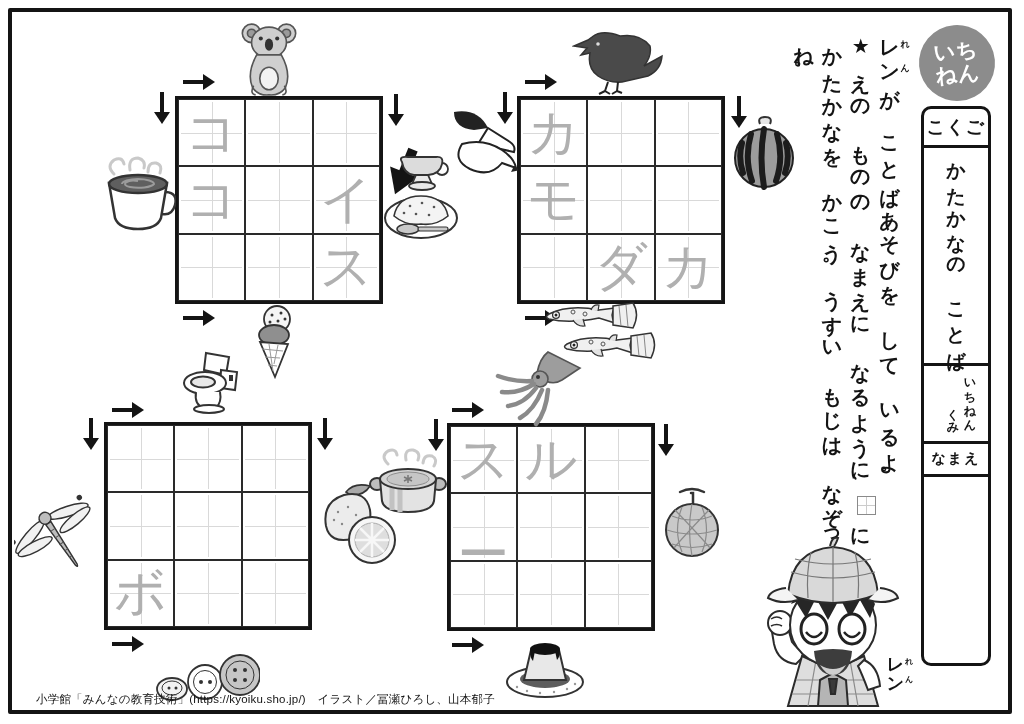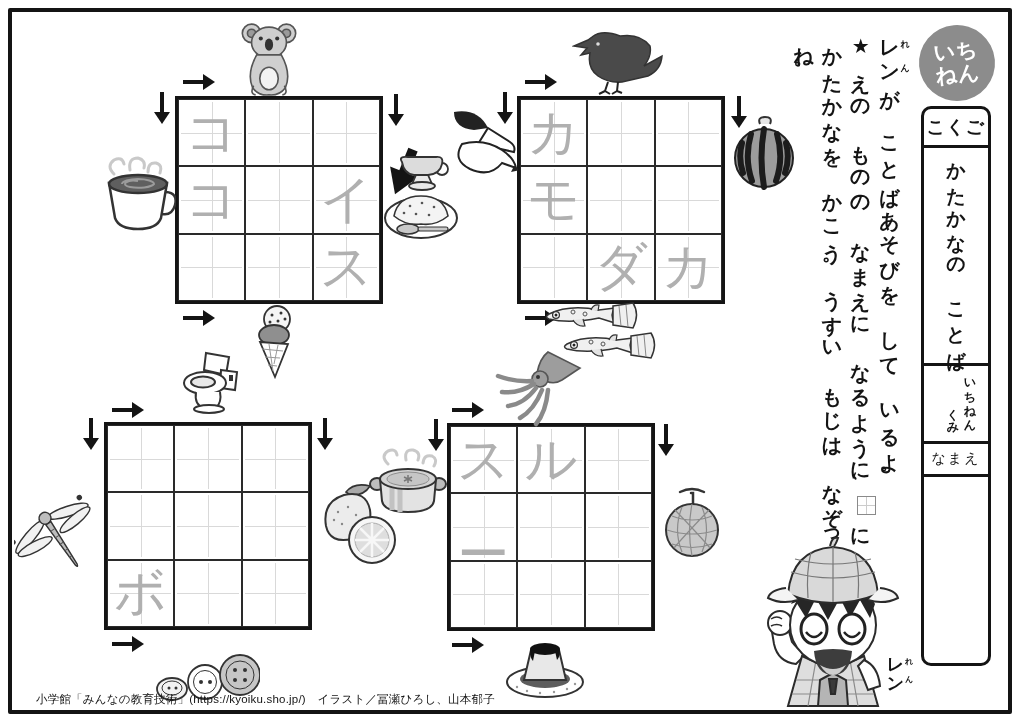--- a/index.html
+++ b/index.html
@@ -29,21 +29,21 @@
     border-radius:10px;box-sizing:border-box;display:flex;flex-direction:column;background:#fff;}
   .side-subject{height:36px;border-bottom:3px solid #141414;display:flex;align-items:center;
     justify-content:center;font-weight:bold;font-size:18px;letter-spacing:1px;}
   .side-title{height:215px;border-bottom:3px solid #141414;display:flex;align-items:center;
     justify-content:center;writing-mode:vertical-rl;text-orientation:upright;
     font-weight:bold;font-size:19px;letter-spacing:2px;}
   .side-grade{height:78px;border-bottom:3px solid #141414;writing-mode:vertical-rl;
     text-orientation:upright;font-weight:bold;font-size:12px;padding:4px 10px;box-sizing:border-box;}
   .side-grade .cls{padding-top:30px;margin-left:6px;display:block;}
   .side-name{height:30px;border-bottom:3px solid #141414;display:flex;align-items:center;
-    justify-content:center;font-weight:normal;font-size:14px;letter-spacing:2px;}
+    justify-content:center;font-weight:bold;font-size:14px;letter-spacing:2px;}
   .side-blank{flex:1;}
   
   .grid{width:208px;height:208px;border:3px solid #141414;box-sizing:border-box;
     display:grid;grid-template-columns:repeat(3,1fr);grid-template-rows:repeat(3,1fr);background:#fff;}
   .cell{border:1px solid #2a2a2a;position:relative;}
   .cell::before{content:'';position:absolute;left:2px;right:2px;top:50%;border-top:1px solid #d9d9d9;}
   .cell::after{content:'';position:absolute;top:2px;bottom:2px;left:50%;border-left:1px solid #d9d9d9;}
   .trace{position:absolute;inset:0;display:flex;align-items:center;justify-content:center;
     font-size:52px;color:#b0b0b0;z-index:1;}
   .trace.vert{writing-mode:vertical-rl;text-orientation:upright;}

